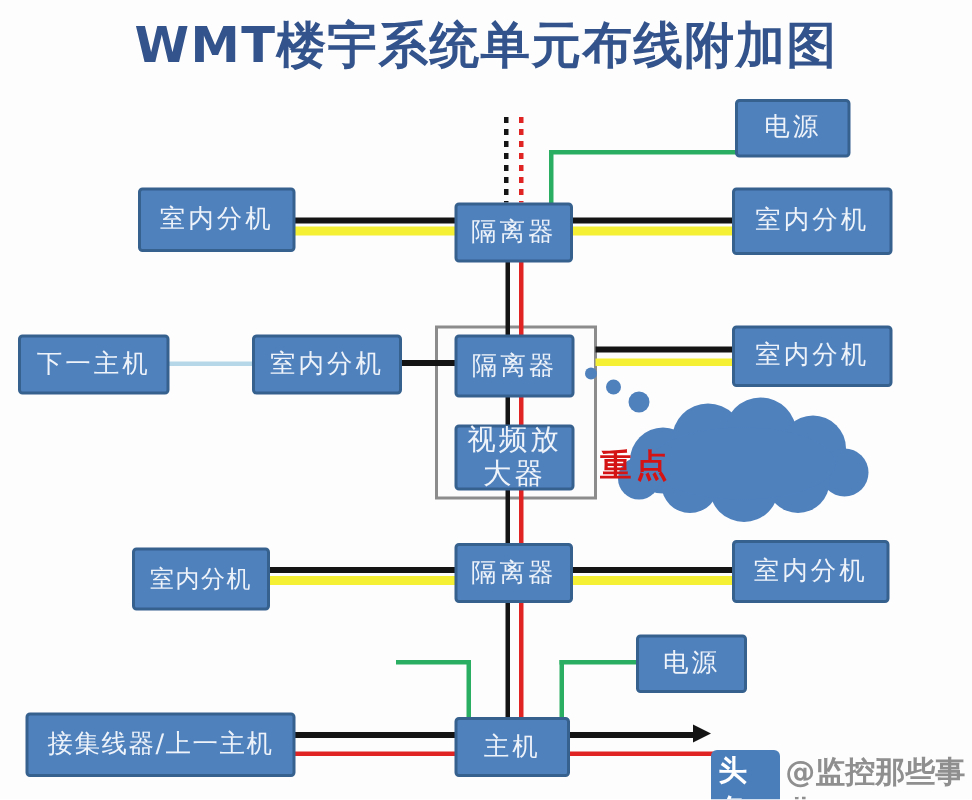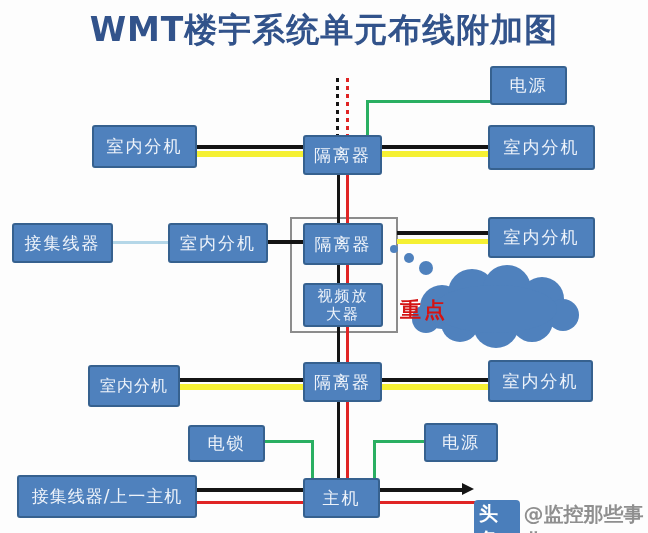--- a/index.html
+++ b/index.html
@@ -104,32 +104,31 @@
   <div class="line wire-black" style="left:379px;top:488px;width:85px;height:4px"></div>
   <div class="line wire-red" style="left:379px;top:501px;width:99px;height:3px"></div>
   <div class="arrowhead"></div>
 
   <div class="node" style="left:490px;top:66px;width:77px;height:39px">电源</div>
 
   <div class="node" style="left:92px;top:125px;width:105px;height:43px">室内分机</div>
   <div class="node" style="left:303px;top:135px;width:79px;height:40px">隔离器</div>
   <div class="node" style="left:488px;top:125px;width:107px;height:45px">室内分机</div>
 
-  <div class="node" style="left:12px;top:223px;width:101px;height:40px">接集线器</div>
+  <div class="node" style="left:12px;top:223px;width:101px;height:40px">下一主机</div>
   <div class="node" style="left:168px;top:223px;width:100px;height:40px">室内分机</div>
   <div class="node" style="left:303px;top:223px;width:80px;height:42px">隔离器</div>
-  <div class="node" style="left:303px;top:283px;width:80px;height:44px;font-size:15px">视频放
+  <div class="node" style="left:303px;top:283px;width:80px;height:44px;font-size:19px">视频放
 大器</div>
   <div class="node" style="left:488px;top:217px;width:107px;height:41px">室内分机</div>
 
   <div class="node" style="left:88px;top:365px;width:92px;height:42px;font-size:16px;letter-spacing:1px">室内分机</div>
   <div class="node" style="left:303px;top:362px;width:79px;height:40px">隔离器</div>
   <div class="node" style="left:488px;top:360px;width:105px;height:42px">室内分机</div>
 
-  <div class="node" style="left:188px;top:425px;width:77px;height:37px">电锁</div>
   <div class="node" style="left:424px;top:423px;width:74px;height:39px">电源</div>
 
   <div class="node" style="left:303px;top:478px;width:77px;height:40px">主机</div>
   <div class="node" style="left:17px;top:475px;width:180px;height:43px;font-size:17px;letter-spacing:1px">接集线器/上一主机</div>
 
   <div class="dot" style="left:390px;top:245px;width:8px;height:8px"></div>
   <div class="dot" style="left:404px;top:253px;width:10px;height:10px"></div>
   <div class="dot" style="left:419px;top:261px;width:14px;height:14px"></div>
 
   <div class="cloud-wrap">

